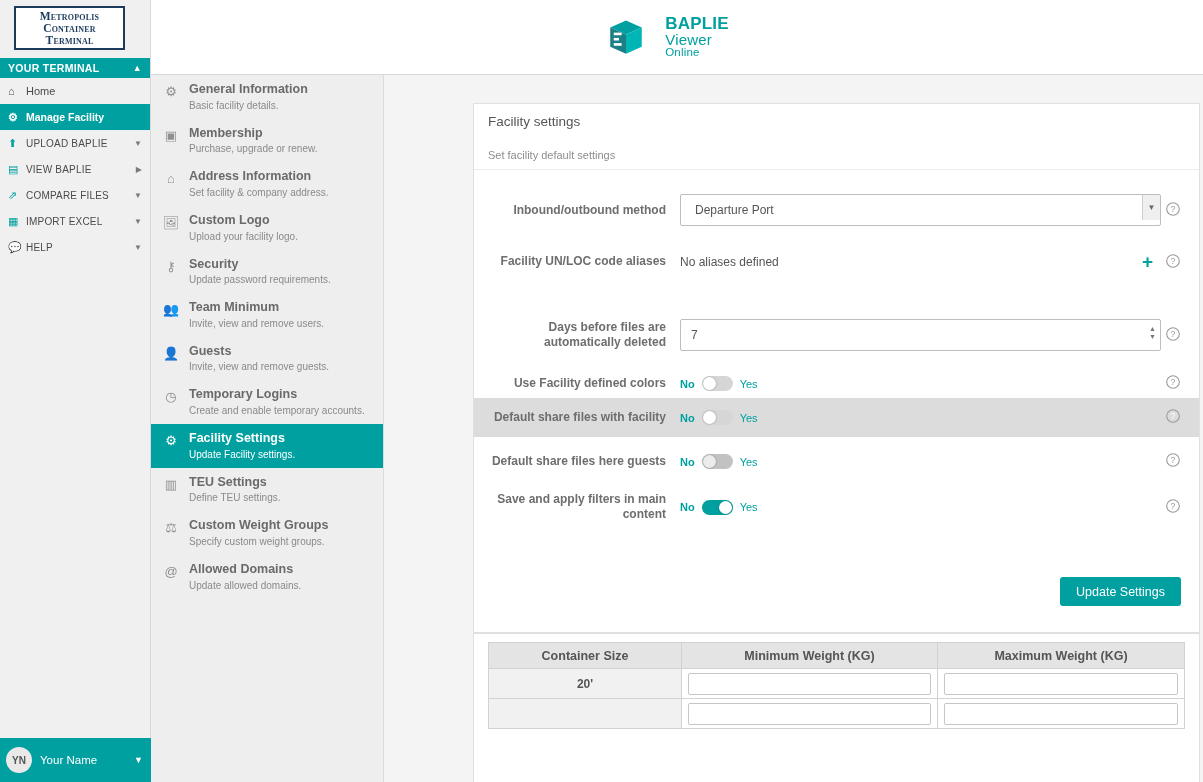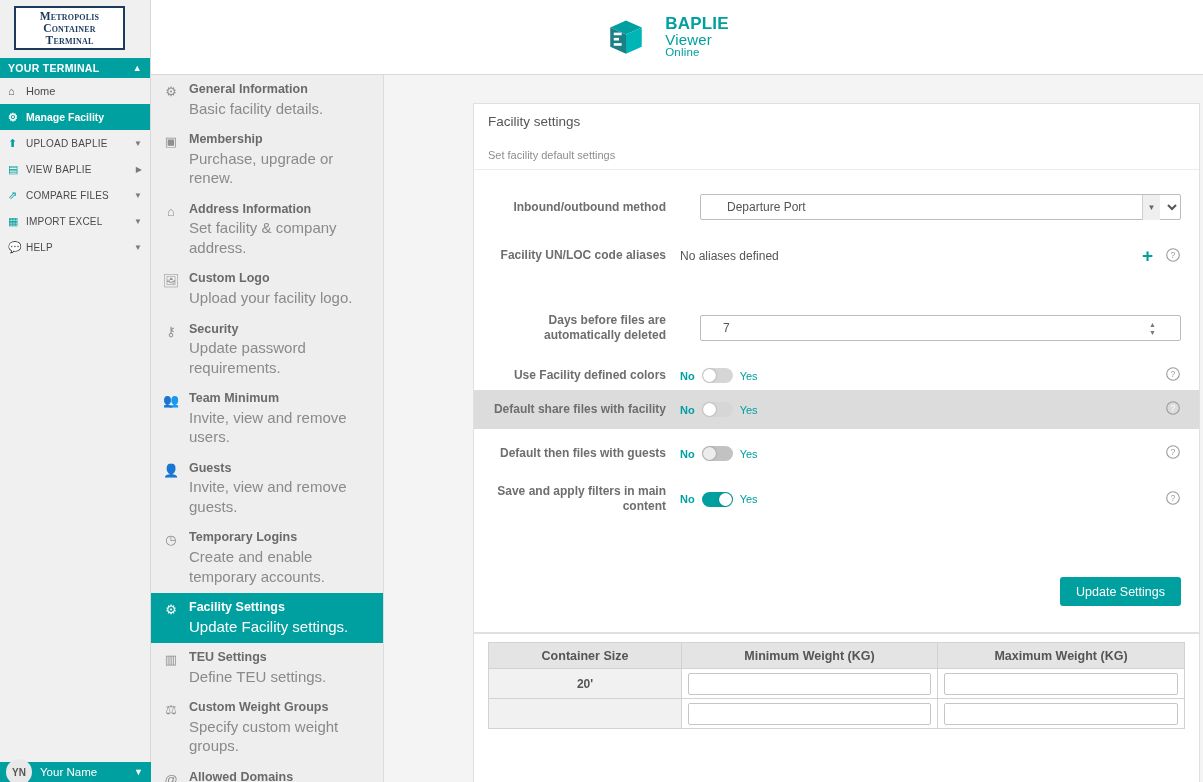--- a/index.html
+++ b/index.html
@@ -75,21 +75,21 @@
   .nav-item.active .nav-ico { color: #ffffff; }
   .nav-item.teal .nav-ico { color: #00a0a0; }
   .nav-item .arrow {
     position: absolute; right: 8px;
     font-size: 8px; color: #7a7a7a;
   }
   .nav-item.caps { text-transform: uppercase; font-size: 10px; letter-spacing: .2px; }
 
   .user-bar {
     position: absolute; left: 0; bottom: 0;
-    width: 151px; height: 20px;
+    width: 151px; height: 44px;
     background: #00a0a0;
     display: flex; align-items: center;
     padding-left: 6px;
   }
   .avatar {
     width: 26px; height: 26px; border-radius: 50%;
     background: #e9e9e9; color: #555;
     font-size: 10px; font-weight: bold;
     display: flex; align-items: center; justify-content: center;
   }
@@ -123,21 +123,21 @@
     display: flex; gap: 8px;
     padding: 7px 10px 7px 10px;
     cursor: pointer;
   }
   .snav-item .sico {
     width: 20px; flex: 0 0 20px;
     text-align: center; color: #909090;
     font-size: 13px; padding-top: 2px;
   }
   .snav-txt .t { font-size: 12.5px; font-weight: bold; color: #6a6a6a; line-height: 1.25; }
-  .snav-txt .s { font-size: 15px; color: #8a8a8a; line-height: 1.3; margin-top: 1px; }
+  .snav-txt .s { font-size: 10px; color: #8a8a8a; line-height: 1.3; margin-top: 1px; }
   .snav-item.active { background: #00a0a0; }
   .snav-item.active .sico { color: #ffffff; }
   .snav-item.active .snav-txt .t,
   .snav-item.active .snav-txt .s { color: #ffffff; }
 
   
   .main {
     position: absolute; left: 384px; top: 75px;
     width: 819px; height: 707px;
     background: #f4f4f4;
@@ -165,26 +165,25 @@
     font-size: 12px; font-weight: bold; color: #6e6e6e;
     line-height: 1.25;
   }
   .fctl { flex: 1 1 auto; display: flex; align-items: center; }
   .help-ico {
     width: 24px; flex: 0 0 24px; text-align: center;
     color: #9a9a9a; font-size: 12.5px; cursor: pointer;
   }
 
   select.inp, input.inp {
-    width: 100%; height: 26px;
+    width: 100%; height: 32px;
     border: 1px solid #bdbdbd; border-radius: 2px;
-    padding: 0 22px; font-size: 12px; color: #555;
+    padding: 0 10px; font-size: 12px; color: #555;
     background: #fff; outline: none;
     font-family: "Liberation Sans", sans-serif;
-    margin-left: 20px;
   }
   .selwrap { position: relative; width: 100%; }
   .selwrap .sel-caret {
     position: absolute; right: 1px; top: 1px;
     width: 18px; height: 25px;
     background: #efefef; border-left: 1px solid #cfcfcf;
     display: flex; align-items: center; justify-content: center;
     font-size: 8px; color: #666;
   }
   .spinwrap { position: relative; width: 100%; }
@@ -522,21 +521,21 @@
         </div>
         <div class="help-ico">
           <svg width="14" height="14" viewBox="0 0 14 14">
               <circle cx="7" cy="7" r="6.3" fill="none" stroke="#9a9a9a" stroke-width="1.1"></circle>
               <text x="7" y="10.4" font-size="8.6" text-anchor="middle" fill="#ffffff" font-family="Liberation Sans">?</text>
             </svg>
         </div>
       </div>
 
       <div class="frow" style="margin-top:10px;">
-        <div class="flabel">Default then files with guests</div>
+        <div class="flabel">Default share files here guests</div>
         <div class="fctl">
           <div class="tgl-group">
             <span class="tgl-no">No</span>
             <div class="switch dim">
                 <div class="knob"></div>
               </div>
             <span class="tgl-yes">Yes</span>
           </div>
         </div>
         <div class="help-ico">

